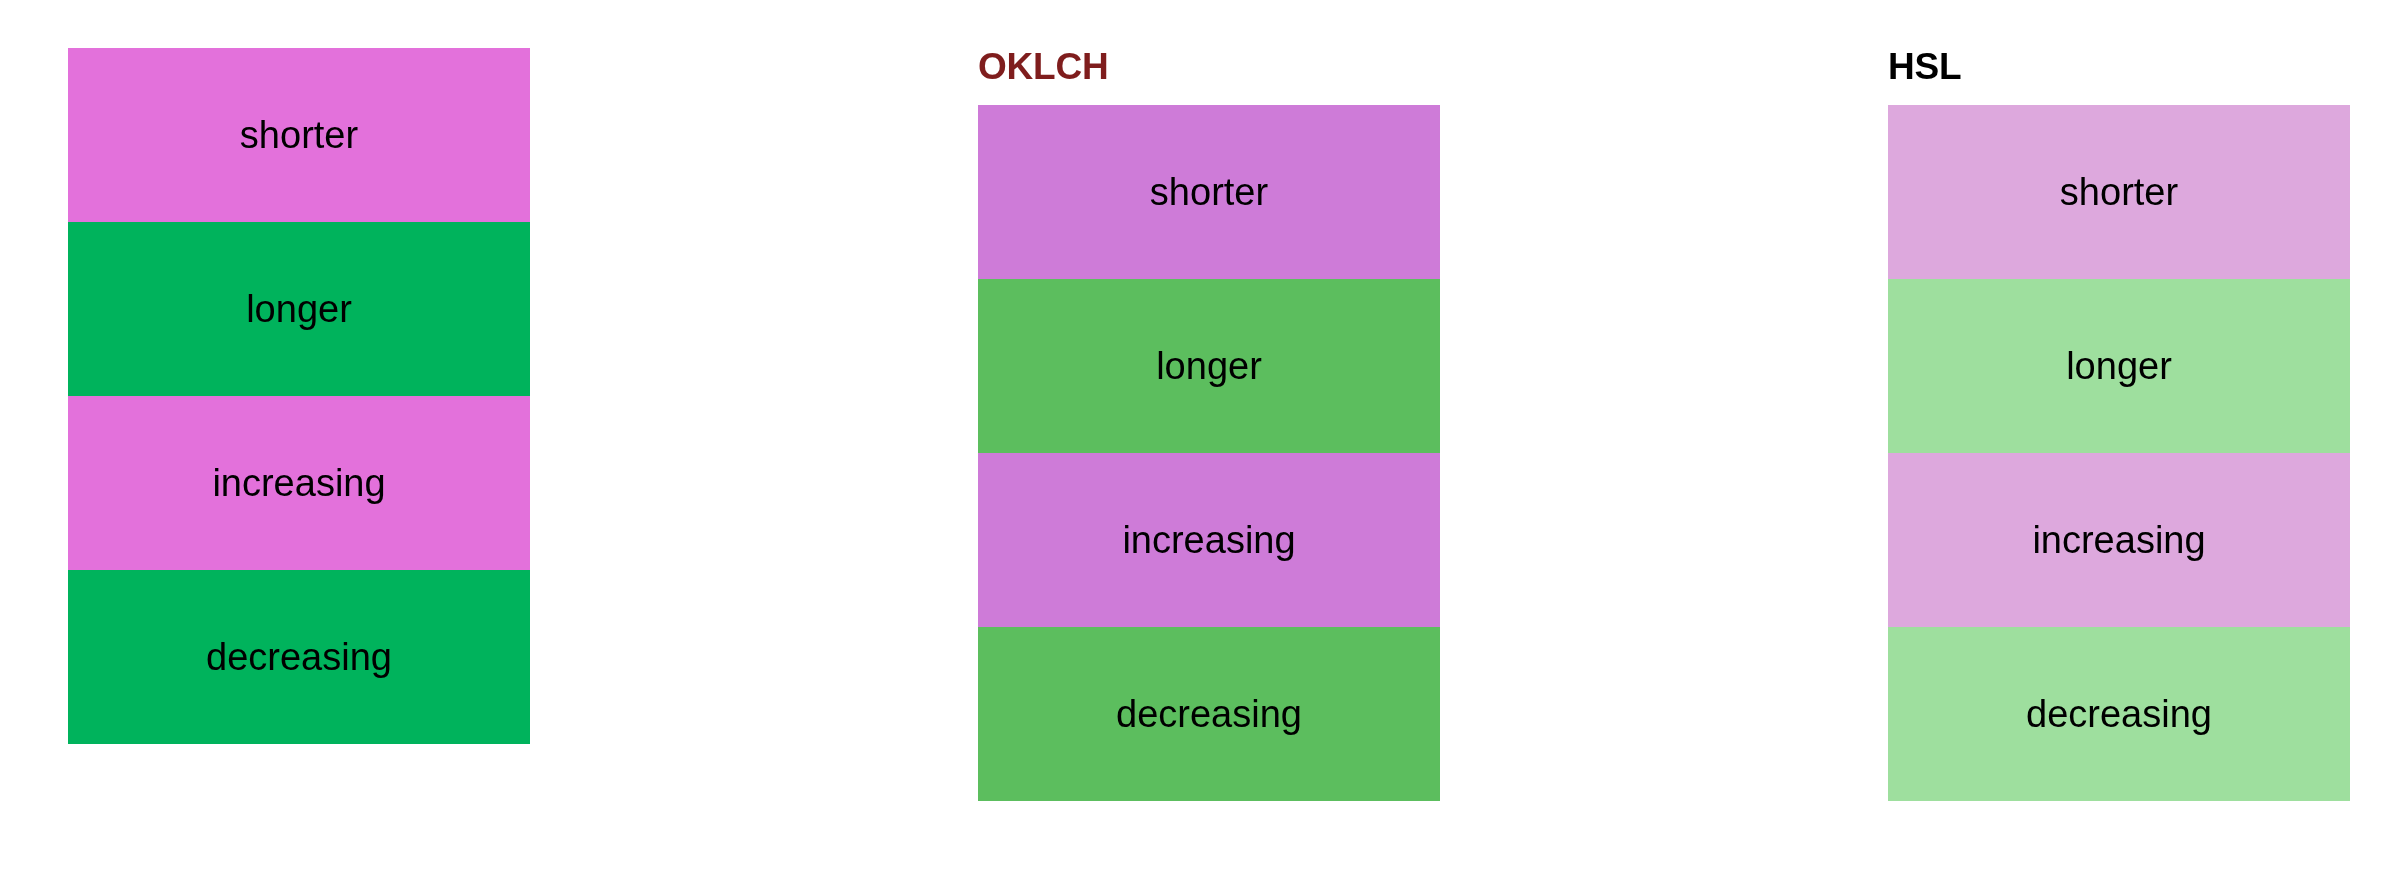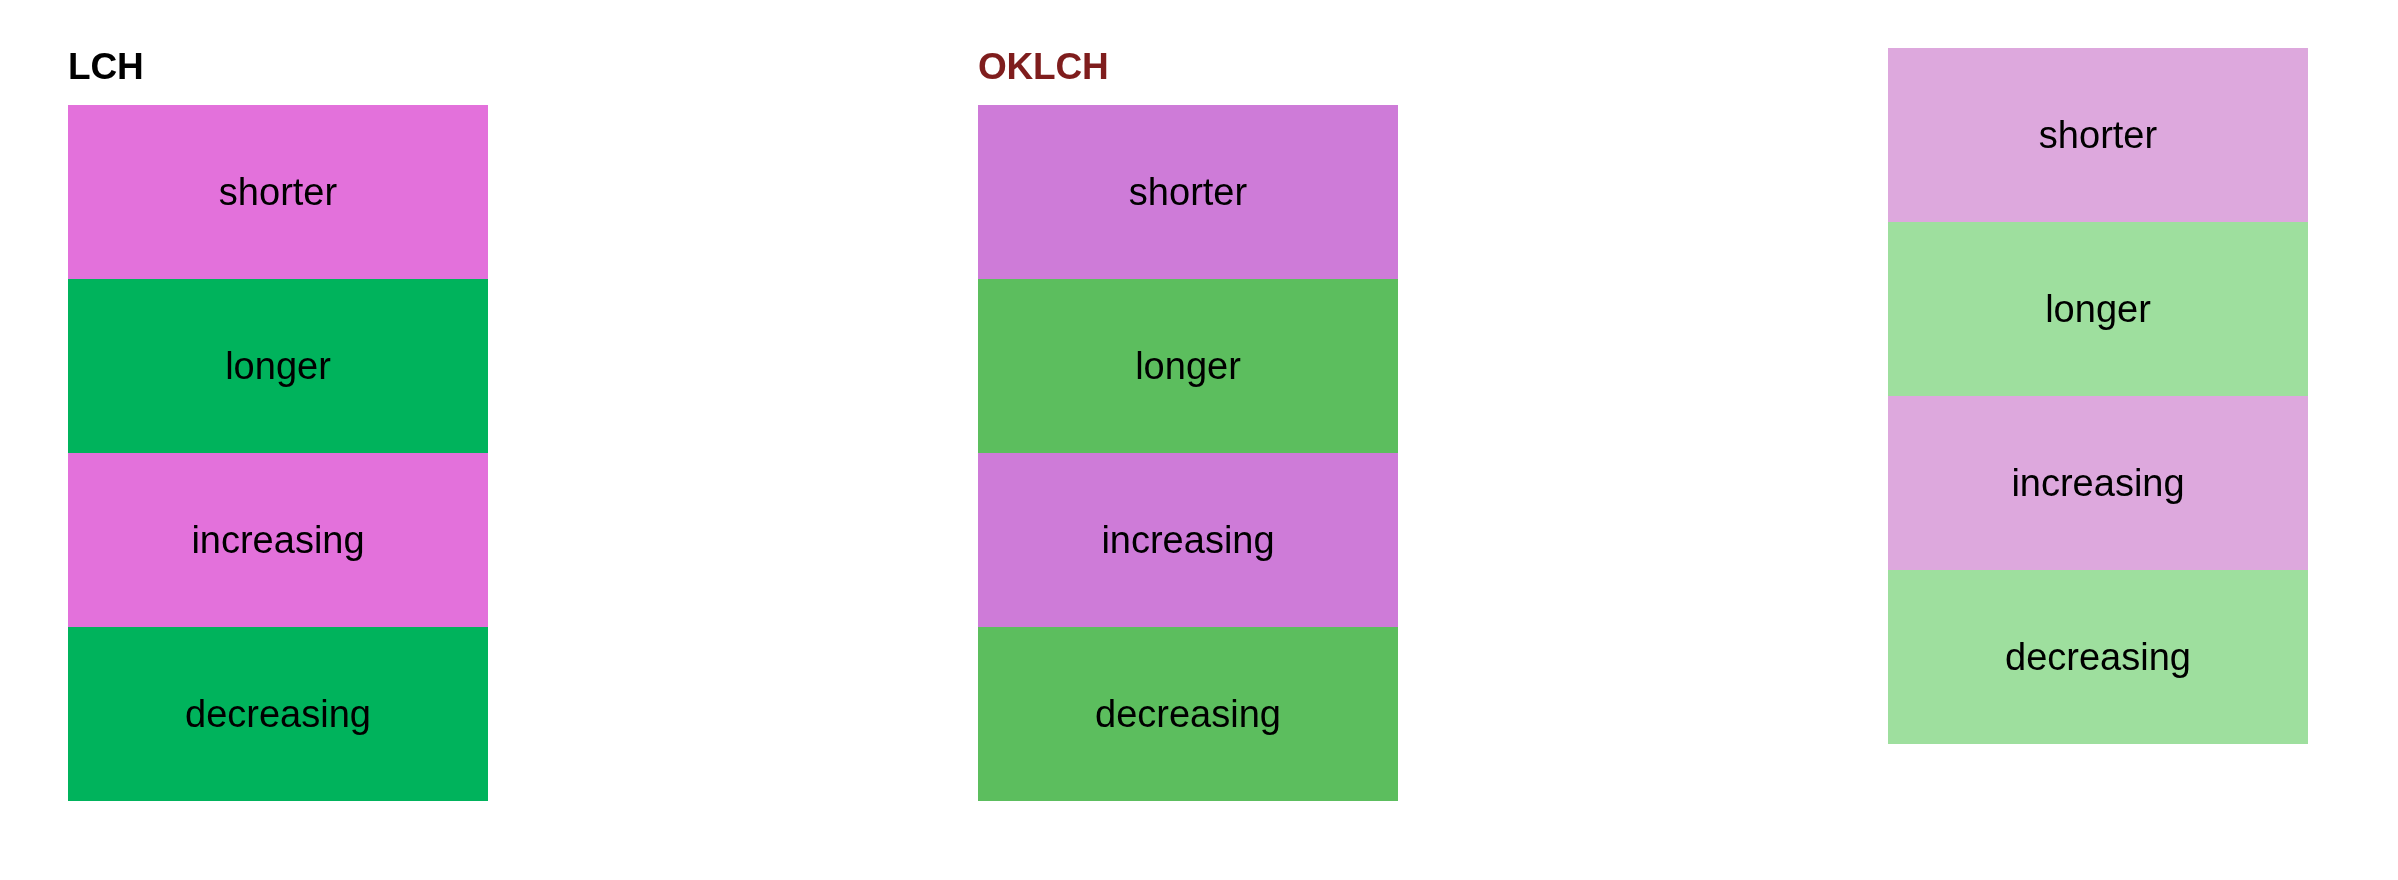--- a/index.html
+++ b/index.html
@@ -49,21 +49,21 @@
     color: #000000;
     line-height: 1;
     letter-spacing: -0.2px;
     margin: 0 0 20px 0;
     white-space: nowrap;
   }
 
   .swatch-stack {
     display: flex;
     flex-direction: column;
-    width: 420px;
+    width: 462px;
   }
 
   .swatch {
     height: 174px;
     display: flex;
     align-items: center;
     justify-content: center;
     box-sizing: border-box;
   }
 
@@ -75,21 +75,20 @@
     white-space: nowrap;
   }
 </style>
 </head>
 <body style="background: rgb(255, 255, 255);">
 
 <div class="board">
   <div class="columns">
 
     <div class="column">
-      <div class="column-title" style="color: rgb(0, 0, 0);">LCH</div>
       <div class="swatch-stack">
         <div class="swatch" style="background-color: rgb(227, 113, 219);">
           <span class="swatch-label" style="color: rgb(0, 0, 0);">shorter</span>
         </div>
         <div class="swatch" style="background-color: rgb(0, 179, 92);">
           <span class="swatch-label" style="color: rgb(0, 0, 0);">longer</span>
         </div>
         <div class="swatch" style="background-color: rgb(227, 113, 219);">
           <span class="swatch-label" style="color: rgb(0, 0, 0);">increasing</span>
         </div>
@@ -111,20 +110,21 @@
         <div class="swatch" style="background-color: rgb(206, 123, 216);">
           <span class="swatch-label" style="color: rgb(0, 0, 0);">increasing</span>
         </div>
         <div class="swatch" style="background-color: rgb(92, 190, 94);">
           <span class="swatch-label" style="color: rgb(0, 0, 0);">decreasing</span>
         </div>
       </div>
     </div>
 
     <div class="column">
+      <div class="column-title" style="color: rgb(0, 0, 0);">HSL</div>
       <div class="swatch-stack">
         <div class="swatch" style="background-color: rgb(221, 168, 221);">
           <span class="swatch-label" style="color: rgb(0, 0, 0);">shorter</span>
         </div>
         <div class="swatch" style="background-color: rgb(158, 223, 158);">
           <span class="swatch-label" style="color: rgb(0, 0, 0);">longer</span>
         </div>
         <div class="swatch" style="background-color: rgb(221, 168, 221);">
           <span class="swatch-label" style="color: rgb(0, 0, 0);">increasing</span>
         </div>

